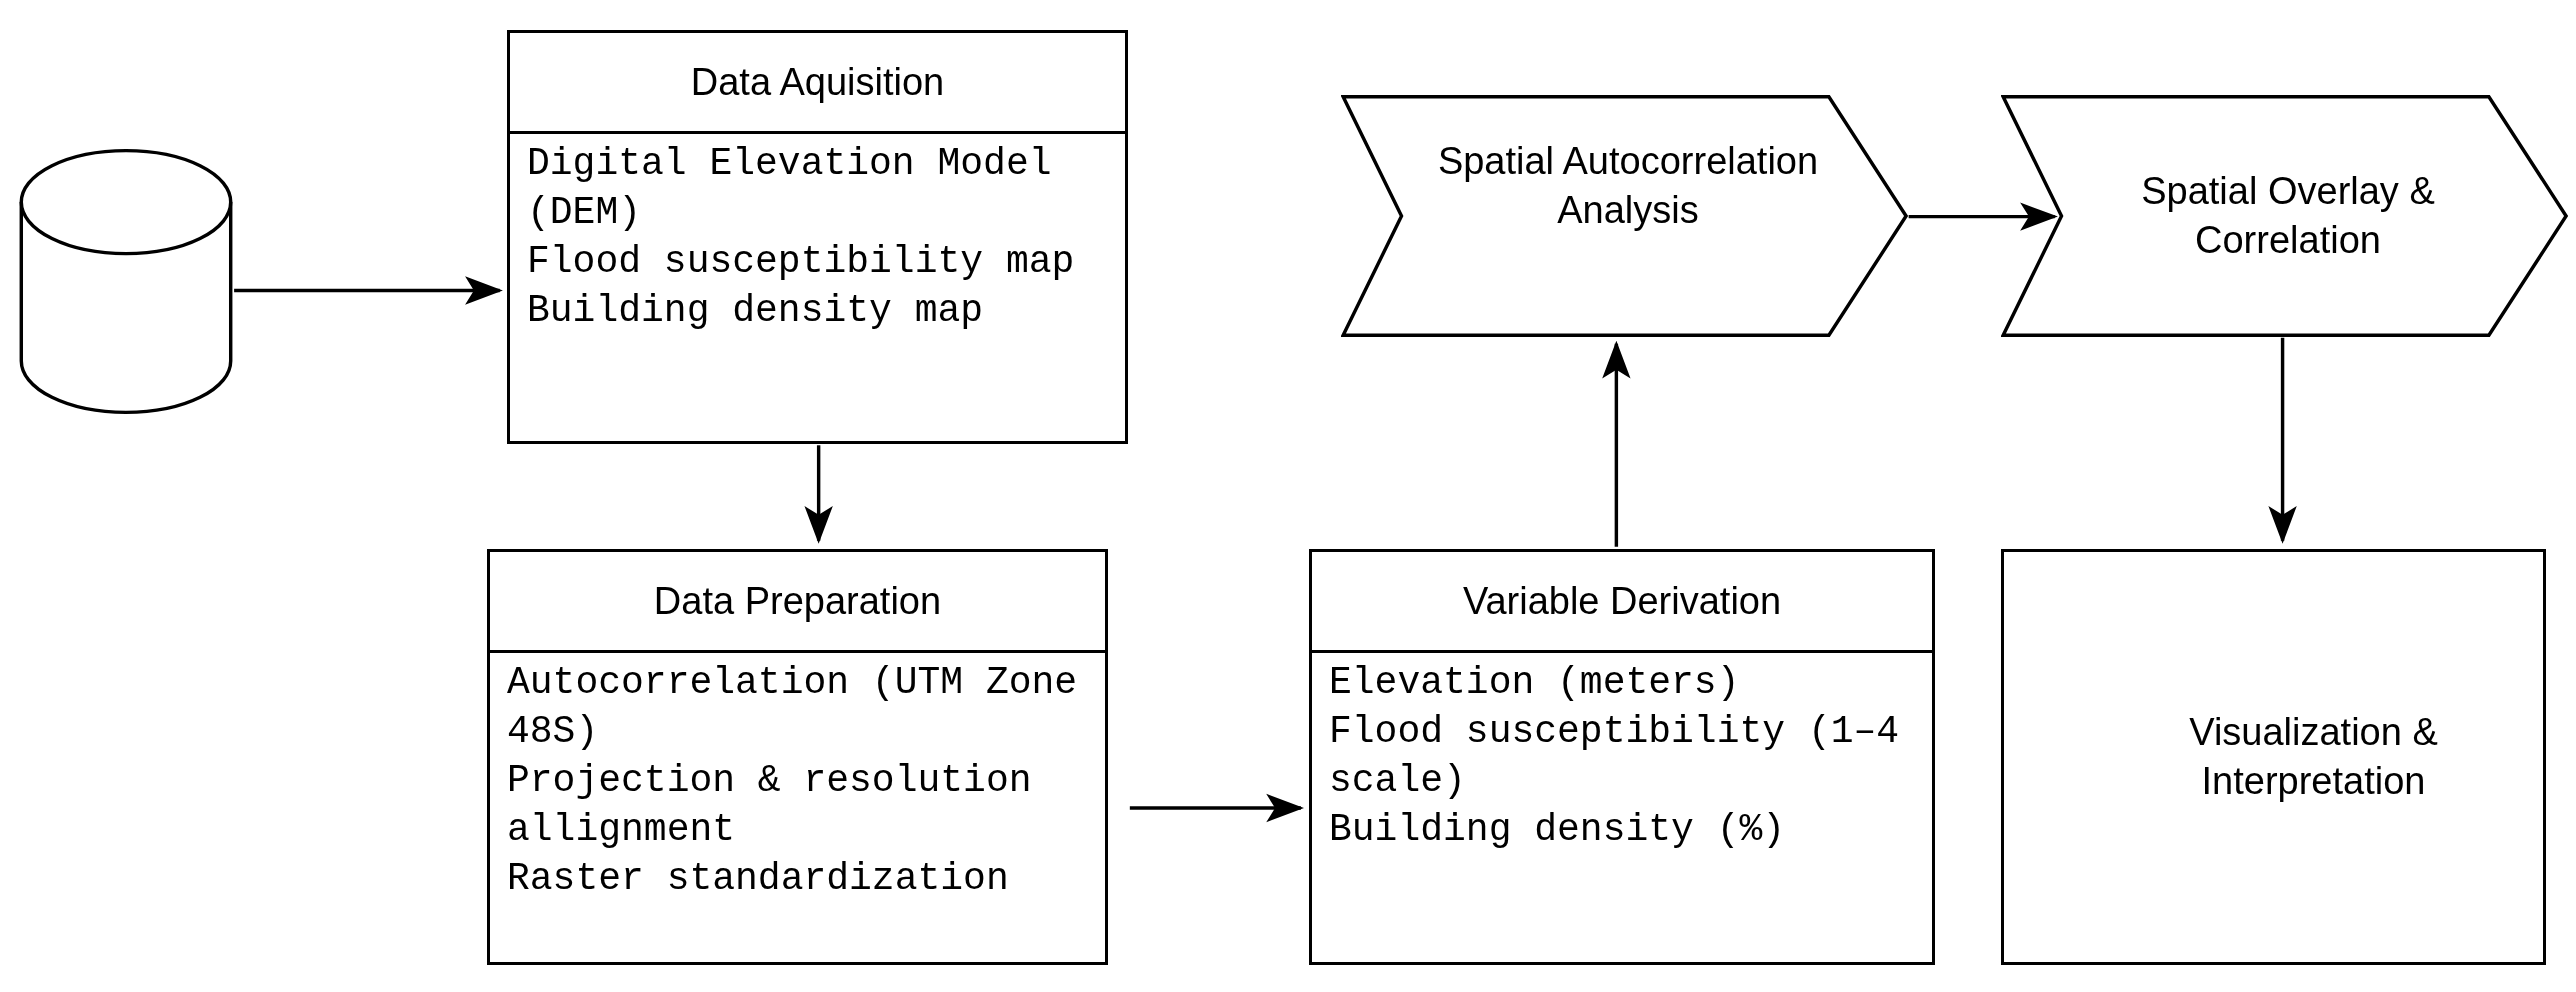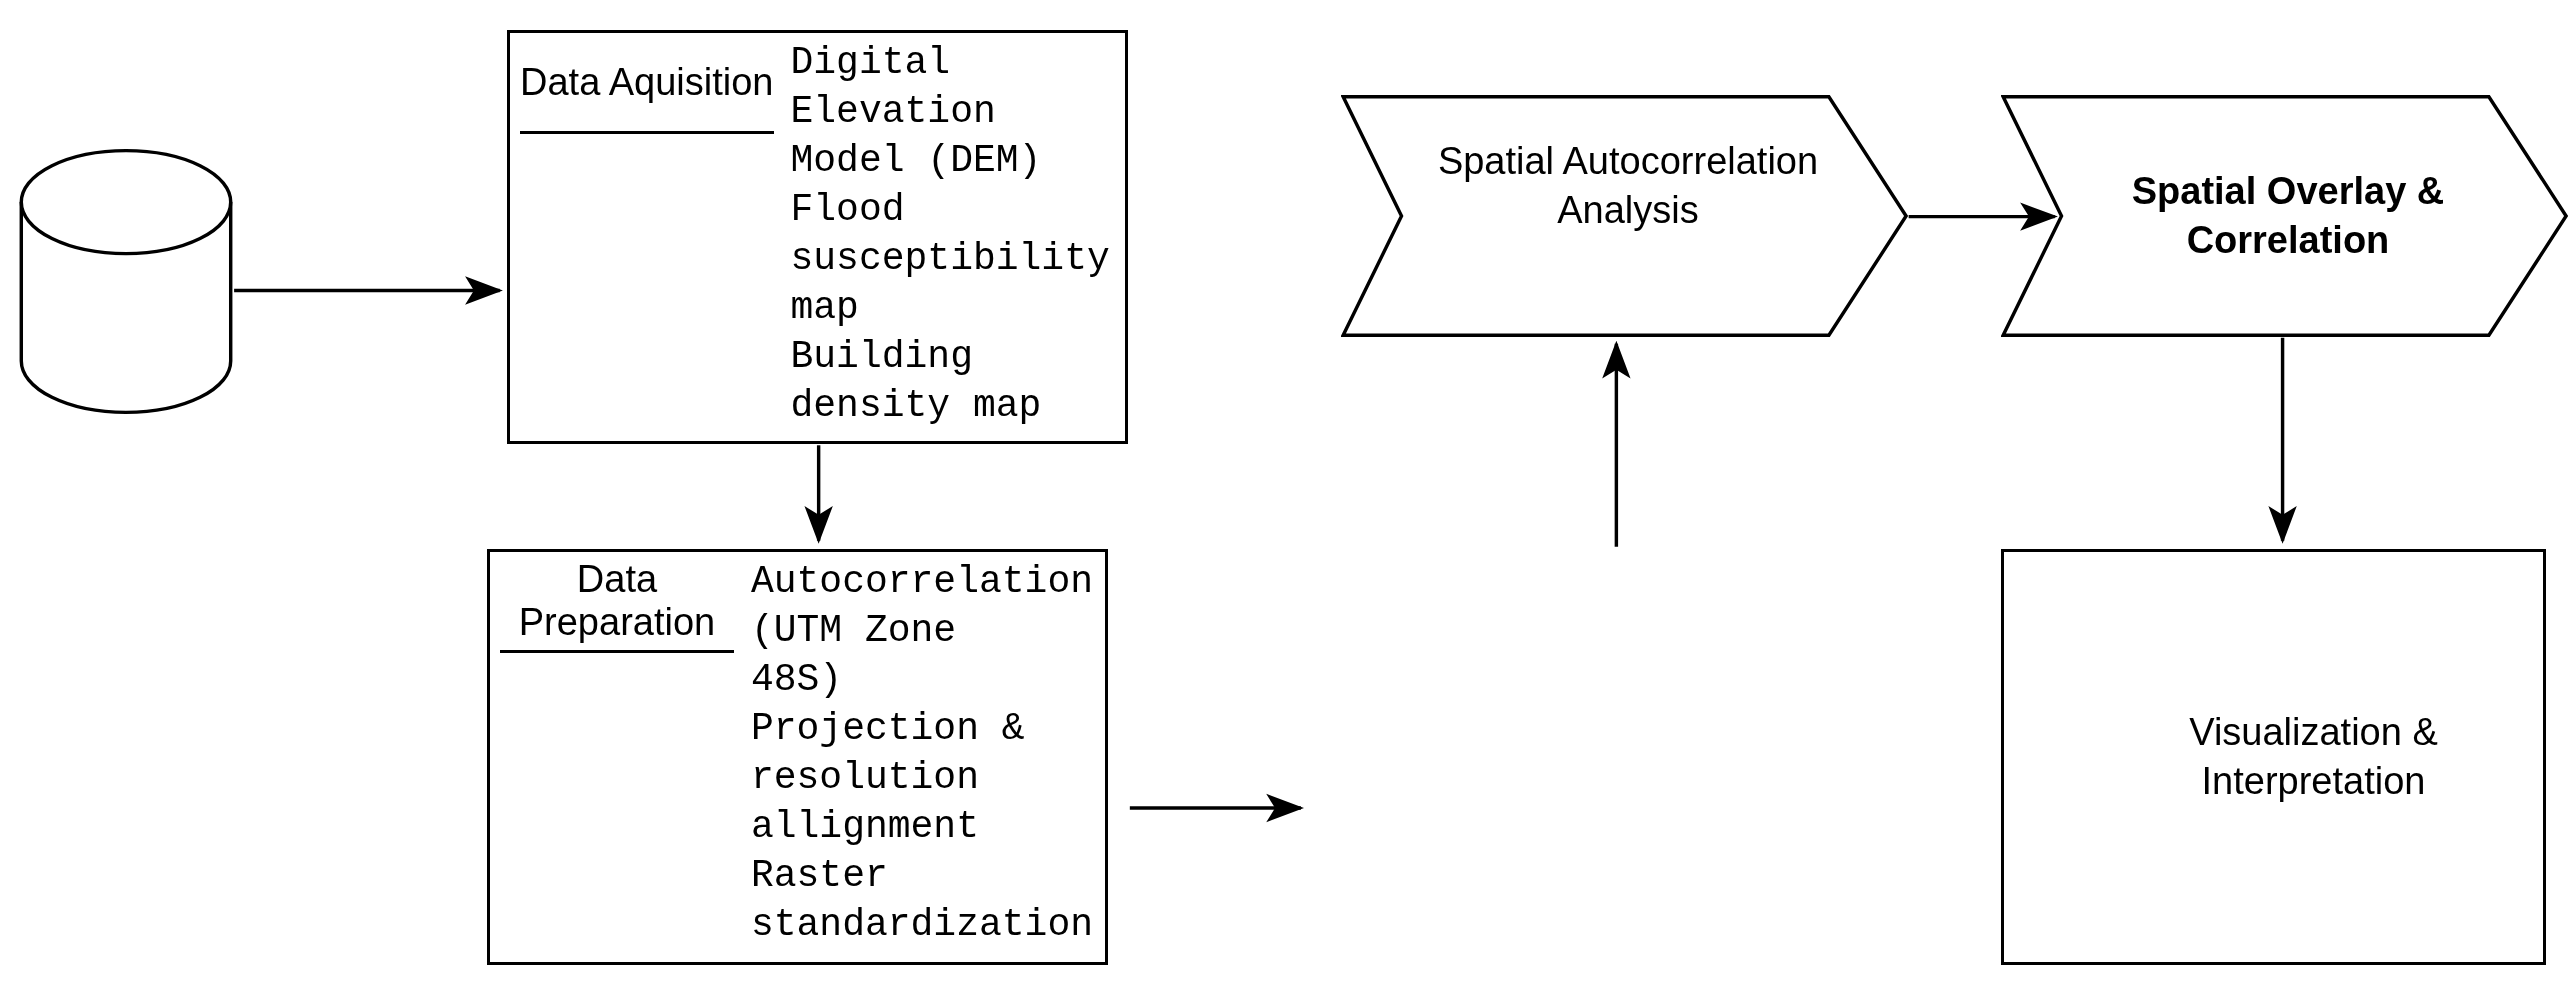--- a/index.html
+++ b/index.html
@@ -10,21 +10,21 @@
     font-family:"Liberation Sans","DejaVu Sans",sans-serif;
     color:#000000;
     overflow:hidden;
   }
   .node{
     position:absolute;
     box-sizing:border-box;
     border:3.4px solid #000000;
     background:#ffffff;
     display:flex;
-    padding-left:10px;
+    flex-direction:column;
   }
   .node-header{
     box-sizing:border-box;
     height:101px;
     border-bottom:3.4px solid #000000;
     display:flex;
     align-items:center;
     justify-content:center;
     font-size:38px;
     text-align:center;
@@ -68,21 +68,21 @@
 
   <svg class="shape-layer" style="left:1341px;top:95px;" width="569" height="242" viewBox="0 0 662 282">
     <polygon points="2,2 568,2 658,141 568,280 2,280 70,141" fill="#ffffff" stroke="#000000" stroke-width="4"></polygon>
   </svg>
   <div class="center-label" style="left:1401px;top:95px;width:454px;height:182px;">Spatial Autocorrelation
 Analysis</div>
 
   <svg class="shape-layer" style="left:2001px;top:95px;" width="569" height="242" viewBox="0 0 662 282">
     <polygon points="2,2 568,2 658,141 568,280 2,280 70,141" fill="#ffffff" stroke="#000000" stroke-width="4"></polygon>
   </svg>
-  <div class="center-label" style="left:2061px;top:95px;width:454px;height:242px;font-weight:bold;">Spatial Overlay &amp;
+  <div class="center-label" style="left:2061px;top:95px;width:454px;height:242px;">Spatial Overlay &amp;
 Correlation</div>
 
   <div class="node" style="left:507px;top:30px;width:621px;height:414px;">
     <div class="node-header">Data Aquisition</div>
     <div class="node-body">
       <div class="node-item">Digital Elevation Model (DEM)</div>
       <div class="node-item">Flood susceptibility map</div>
       <div class="node-item">Building density map</div>
     </div>
   </div>
@@ -91,20 +91,28 @@
     <div class="node-header">Data Preparation</div>
     <div class="node-body">
       <div class="node-item">Autocorrelation (UTM Zone
 48S)</div>
       <div class="node-item">Projection &amp; resolution
 allignment</div>
       <div class="node-item">Raster standardization</div>
     </div>
   </div>
 
+  <div class="node" style="left:1309px;top:549px;width:626px;height:416px;">
+    <div class="node-header">Variable Derivation</div>
+    <div class="node-body">
+      <div class="node-item">Elevation (meters)</div>
+      <div class="node-item">Flood susceptibility (1–4 scale)</div>
+      <div class="node-item">Building density (%)</div>
+    </div>
+  </div>
 
   <div class="node" style="left:2001px;top:549px;width:545px;height:416px;">
   </div>
   <div class="center-label" style="left:2001px;top:549px;width:625px;height:416px;">Visualization &amp;
 Interpretation</div>
 
   <svg class="shape-layer" width="2576" height="992" viewBox="0 0 2996 1154" style="pointer-events:none;">
     <defs>
       <marker id="arrowhead" viewBox="0 0 12 9" refX="11" refY="4.5" markerWidth="11" markerHeight="9" orient="auto-start-reverse">
         <path d="M0,0 L12,4.5 L0,9 L2.8,4.5 Z" fill="#000000"></path>

